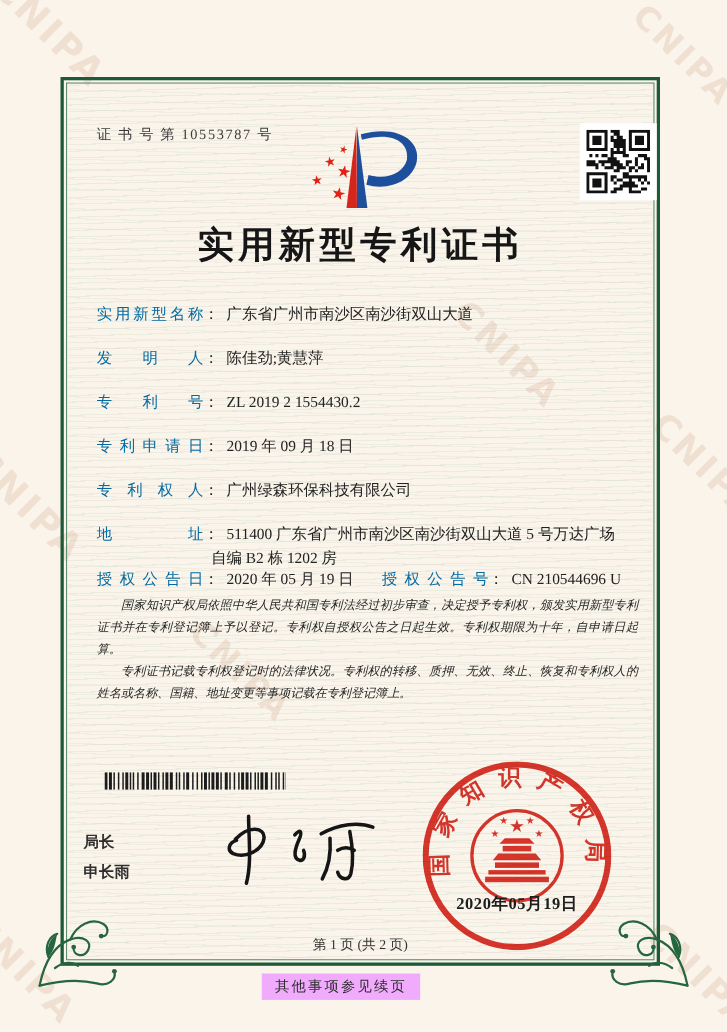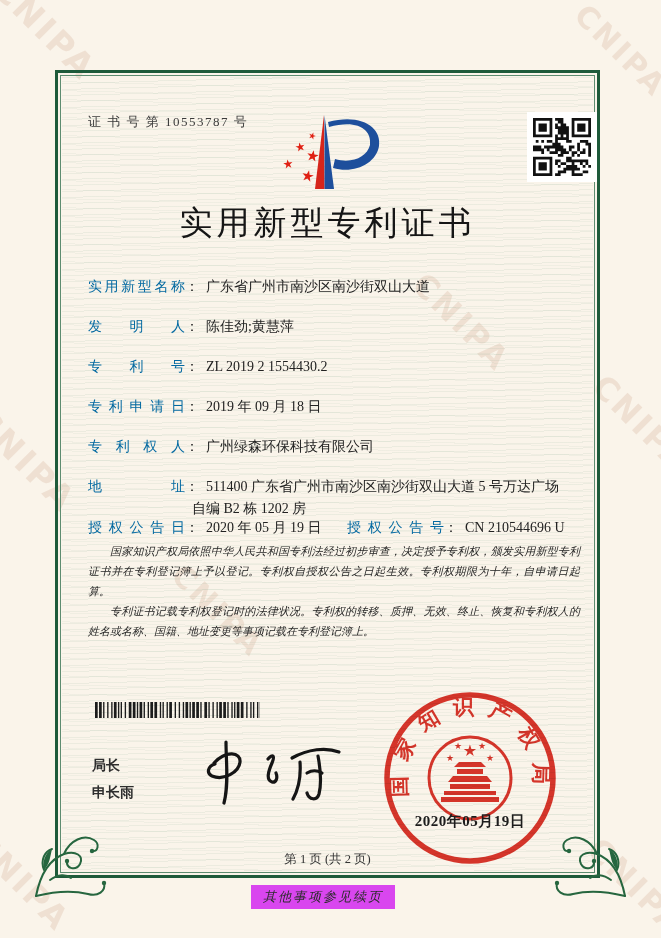--- a/index.html
+++ b/index.html
@@ -24,49 +24,49 @@
     background:
       repeating-linear-gradient(178.5deg, rgba(140,176,150,0.13) 0 1px, rgba(0,0,0,0) 1px 6px),
       repeating-linear-gradient(181.5deg, rgba(140,176,150,0.09) 0 1px, rgba(0,0,0,0) 1px 9px);
   }
   .cert-no{position:absolute;left:88px;top:113px;font-size:13px;letter-spacing:1.5px;color:#3b3b3b;z-index:3;}
   .logo{position:absolute;left:270px;top:112px;z-index:3;}
   .qr-box{position:absolute;left:527px;top:112px;width:70px;height:70px;background:#ffffff;z-index:3;
     display:flex;align-items:center;justify-content:center;}
   .title{
     position:absolute;left:55px;width:545px;top:201px;text-align:center;
-    font-size:33px;font-weight:400;letter-spacing:4px;color:#161616;z-index:3;
+    font-size:33px;font-weight:700;letter-spacing:4px;color:#161616;z-index:3;
   }
   .fields{position:absolute;left:88px;top:276px;width:500px;z-index:3;font-size:14px;color:#222;}
   .frow{display:flex;line-height:21px;margin-bottom:19px;align-items:flex-start;}
   .flabel{display:inline-block;width:97px;text-align:justify;text-align-last:justify;color:#0369a1;flex:0 0 97px;}
   .fcolon{flex:0 0 auto;}
   .fvalue{margin-left:7px;}
   .fvalue.w140{width:141px;margin-right:0;}
   .row-addr{line-height:22px;margin-bottom:0;}
   .row-last{margin-top:-3px;}
   .addr2{margin-left:104px;line-height:22px;margin-bottom:0;}
   .body-text{
     position:absolute;left:88px;top:541px;width:492px;z-index:3;
     font-size:11px;font-style:italic;line-height:20px;text-align:justify;color:#262626;
   }
   .body-text p{margin:0;text-indent:2em;}
   .barcode{position:absolute;left:95px;top:702px;z-index:3;}
-  .signoff{position:absolute;left:92px;top:752px;z-index:3;
+  .signoff{position:absolute;left:76px;top:752px;z-index:3;
     font-family:"Liberation Sans","DejaVu Sans",sans-serif;font-weight:700;font-size:14px;line-height:27px;color:#2e2e2e;}
   .signature{position:absolute;left:196px;top:736px;z-index:4;}
   .seal{position:absolute;left:384px;top:692px;z-index:4;mix-blend-mode:multiply;}
   .seal-date{
     position:absolute;left:395px;top:812px;width:150px;text-align:center;z-index:5;
     font-size:15px;color:#1d1d1d;letter-spacing:0.5px;font-weight:600;
   }
   .page-no{position:absolute;left:55px;width:545px;top:851px;text-align:center;font-size:12.5px;color:#333;z-index:3;}
   .note-box{
-    position:absolute;left:251px;top:885px;background:#d946ef;padding:3px 12px;
-    font-size:13px;color:#2c2c2c;z-index:4;letter-spacing:2px;font-style:italic;
+    position:absolute;left:238px;top:885px;background:#f0abfc;padding:3px 12px;
+    font-size:13px;color:#2c2c2c;z-index:4;letter-spacing:2px;
   }
   .flourish{position:absolute;z-index:5;}
   .flourish.fl-left{left:30px;top:820px;}
   .flourish.fl-right{left:545px;top:820px;transform:scaleX(-1);}
 </style>
 </head>
 <body>
 
 <div class="frame">
   <div class="texture"></div>

